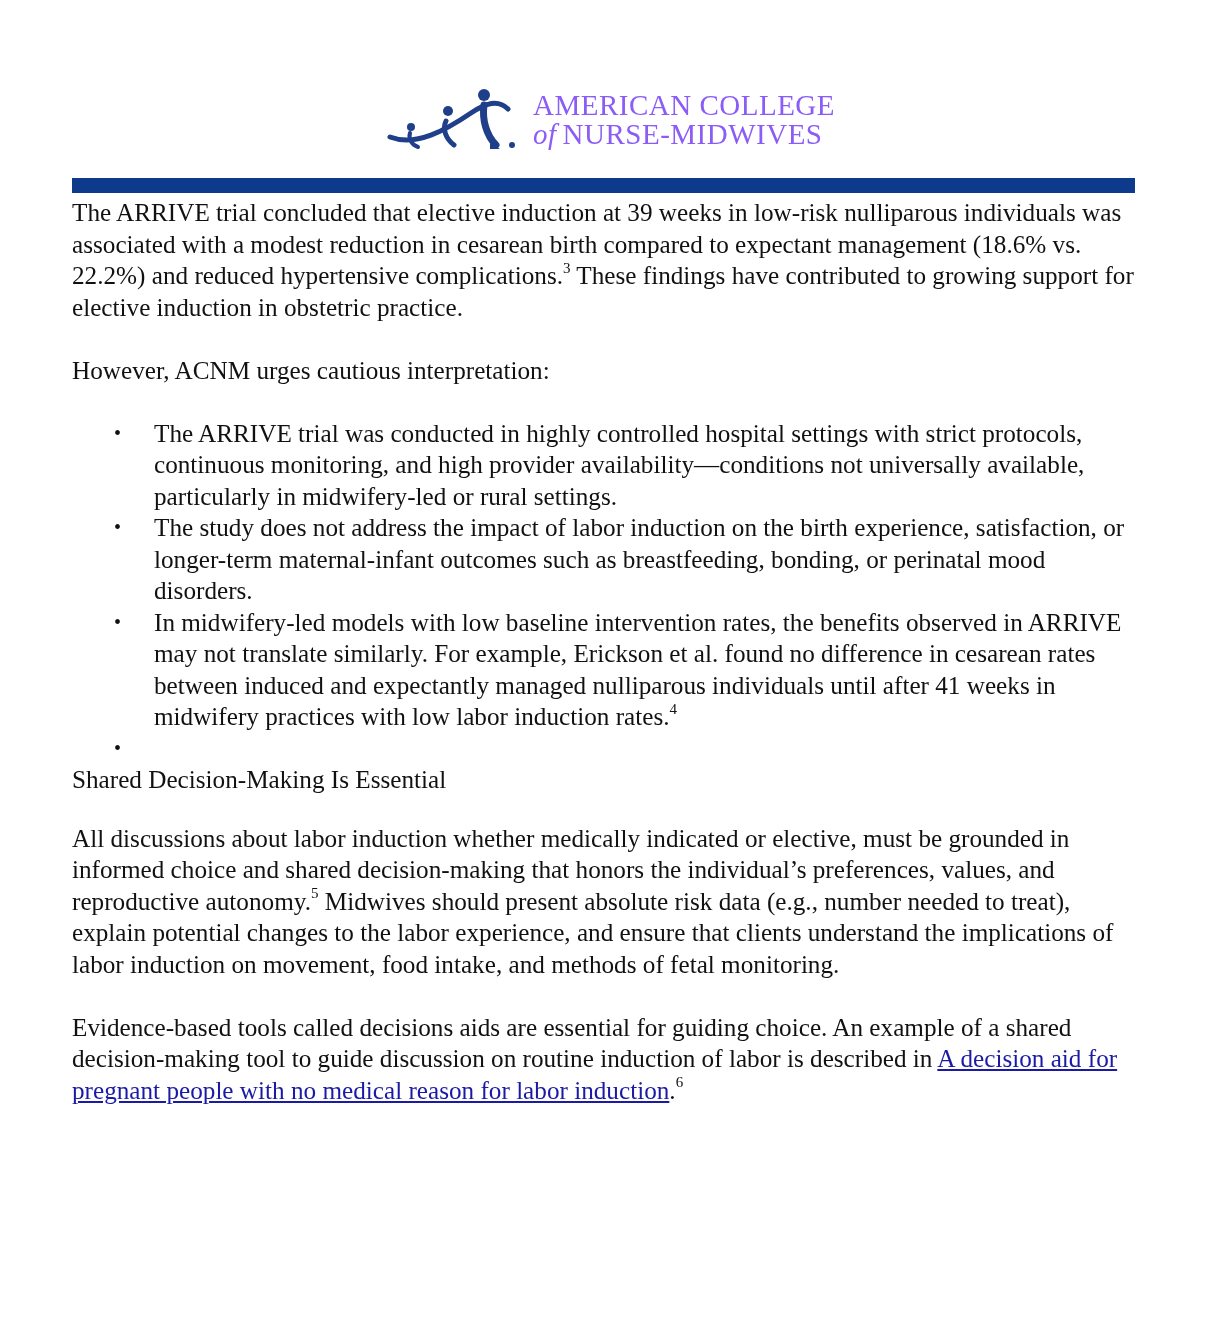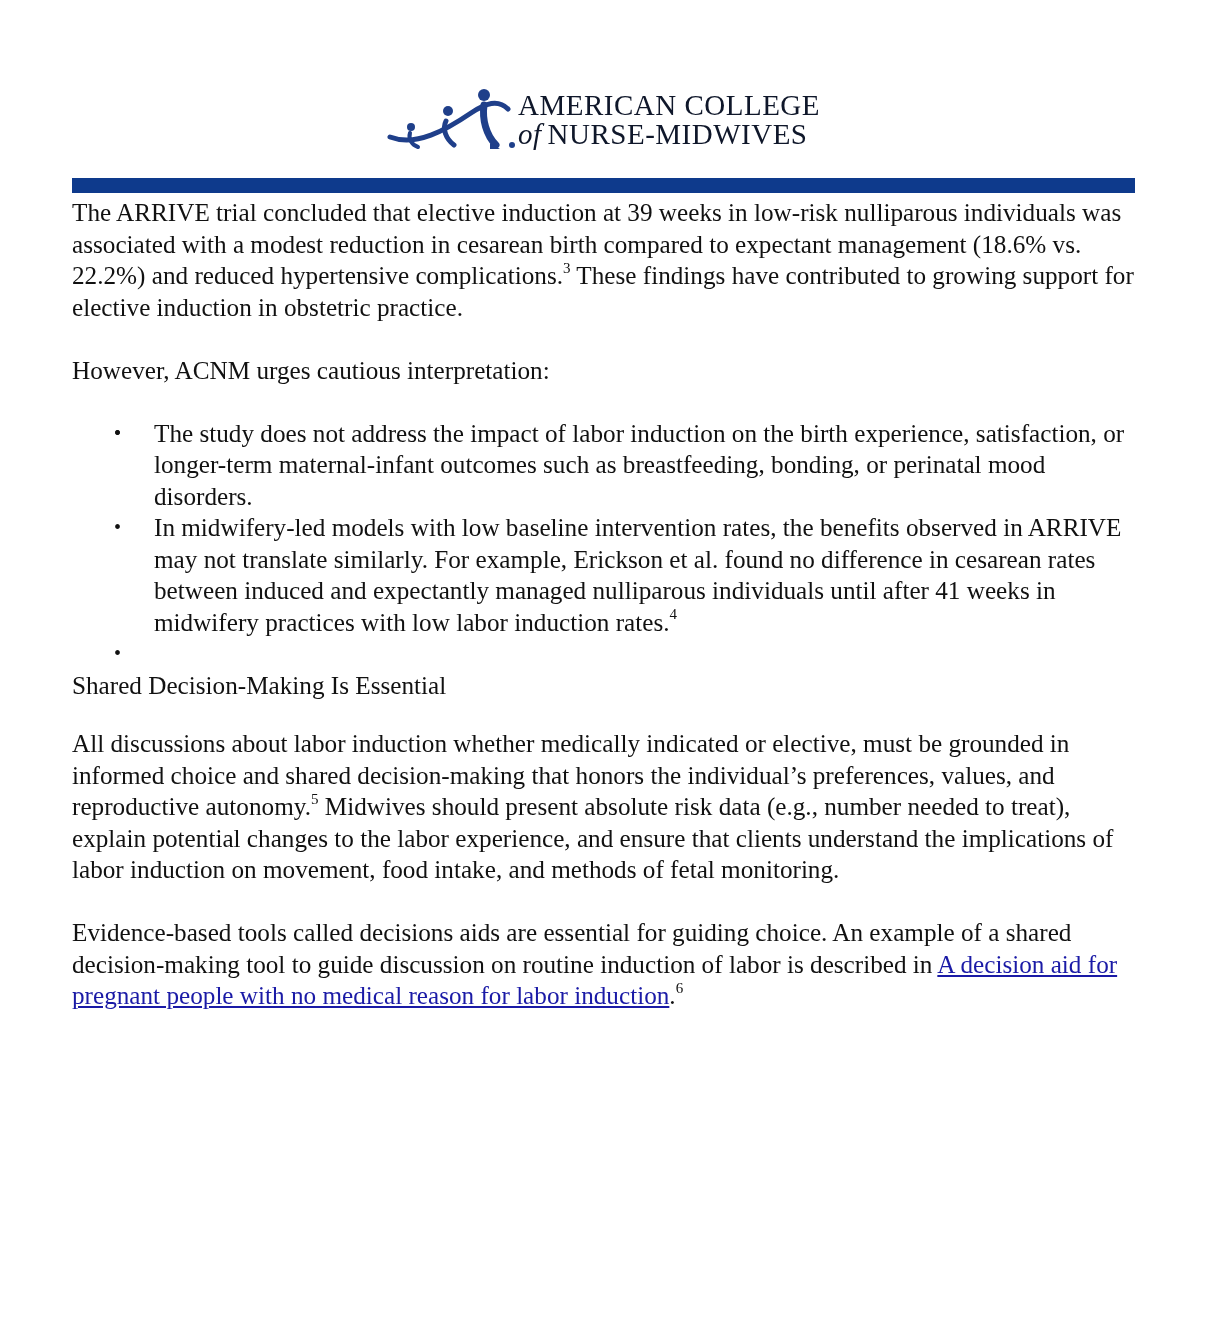--- a/index.html
+++ b/index.html
@@ -23,22 +23,22 @@
       height: 72px;
       display: flex;
       align-items: center;
     }
     .logo-mark {
       width: 130px;
       height: 70px;
       flex: none;
     }
     .logo-text {
-      margin-left: 2px;
-      color: #0f172a;
+      margin-left: 17px;
+      color: #8b5cf6;
       font-family: "Liberation Serif", "DejaVu Serif", serif;
       line-height: 29px;
       letter-spacing: 0.5px;
     }
     .logo-line1 {
       font-size: 29px;
       display: block;
       white-space: nowrap;
     }
     .logo-line2 {
@@ -127,20 +127,21 @@
 <div class="rule"></div>
 
 <div class="content">
   <p><span>The ARRIVE trial concluded that elective induction at 39 weeks in low-risk nulliparous individuals was associated with a modest reduction in cesarean birth compared to expectant management (18.6% vs. 22.2%) and reduced hypertensive complications.</span><sup>3</sup><span> These findings have contributed to growing support for elective induction in obstetric practice.</span></p>
 
   <p>However, ACNM urges cautious interpretation:</p>
 
   <ul class="bullets">
     <li>
       <span class="bullet">•</span>
+      <span>The ARRIVE trial was conducted in highly controlled hospital settings with strict protocols, continuous monitoring, and high provider availability—conditions not universally available, particularly in midwifery-led or rural settings.</span>
     </li>
     <li>
       <span class="bullet">•</span>
       <span>The study does not address the impact of labor induction on the birth experience, satisfaction, or longer-term maternal-infant outcomes such as breastfeeding, bonding, or perinatal mood disorders.</span>
     </li>
     <li>
       <span class="bullet">•</span>
       <span>In midwifery-led models with low baseline intervention rates, the benefits observed in ARRIVE may not translate similarly. For example, Erickson et al. found no difference in cesarean rates between induced and expectantly managed nulliparous individuals until after 41 weeks in midwifery practices with low labor induction rates.</span><sup>4</sup>
     </li>
     <li>

